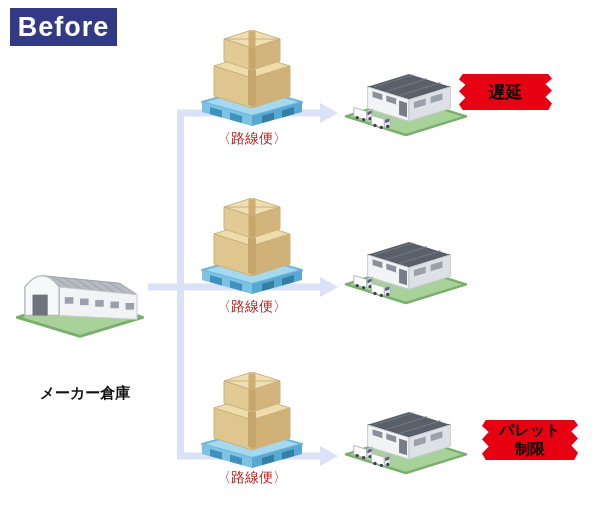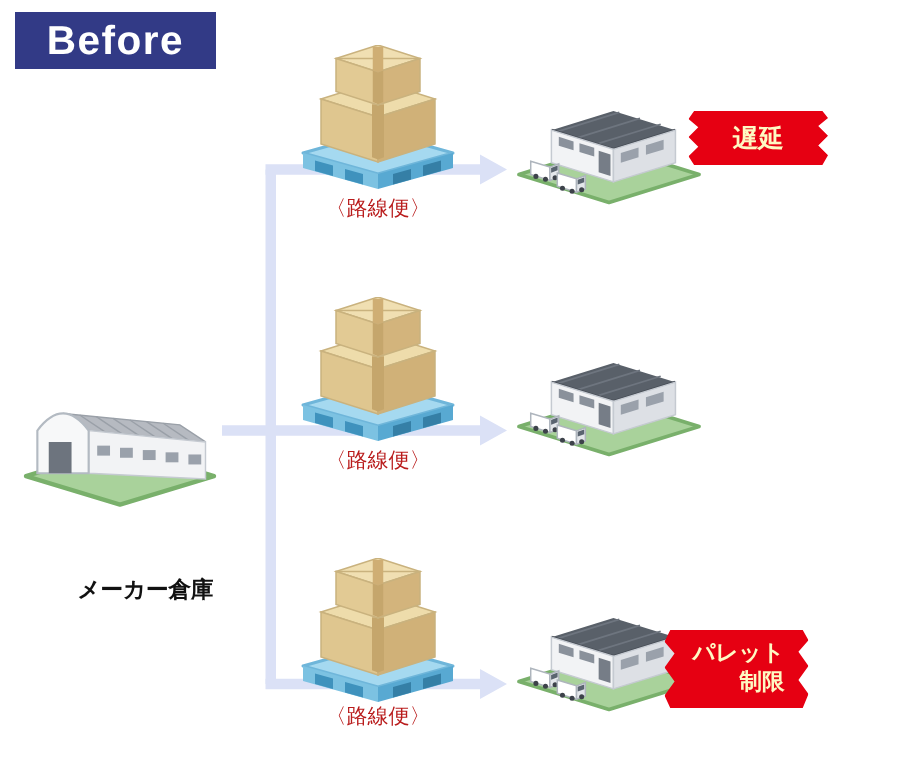--- a/index.html
+++ b/index.html
@@ -1,46 +1,46 @@
 <!DOCTYPE html>
 <html style="--banner-navy: #323a86; --badge-red: #e60012; --arrow: #dbe1f6; --base-green: #a9d29b; --pallet-blue: #7cc2e2; --box-tan: #dfc68f; --building-gray: #596069;"><head>
 <meta charset="utf-8">
 <style>
   html,body{margin:0;padding:0;background:#fff;font-family:"Liberation Sans","DejaVu Sans",sans-serif;}
   #canvas{position:relative;width:600px;height:510px;background:#ffffff;overflow:hidden;}
 
   
-  .banner{position:absolute;left:10px;top:8px;width:134px;height:38px;
+  .banner{position:absolute;left:10px;top:8px;width:107px;height:38px;
     background:var(--banner-navy,#323a86);color:#fff;font-weight:bold;font-size:27px;
     display:flex;align-items:center;justify-content:center;letter-spacing:1px;}
 
   
   #arrows{position:absolute;left:0;top:0;width:600px;height:510px;z-index:0;}
   .arrow-line{stroke:var(--arrow,#dbe1f6);stroke-width:7;fill:none;}
   .arrow-head{fill:var(--arrow,#dbe1f6);}
 
   .illus{position:absolute;z-index:2;}
   .warehouse{left:4px;top:228px;width:152px;height:119px;}
   .pallet{left:197px;width:110px;height:100px;}
   .pallet.r1{top:30px;} .pallet.r2{top:198px;} .pallet.r3{top:372px;}
   .factory{left:342px;width:128px;height:84px;}
   .factory.r1{top:62px;} .factory.r2{top:230px;} .factory.r3{top:400px;}
 
   .route-label{position:absolute;left:181px;width:142px;text-align:center;z-index:3;
     font-size:14px;color:#b91c1c;}
   .route-label.r1{top:130px;} .route-label.r2{top:298px;} .route-label.r3{top:469px;}
 
-  .source-label{position:absolute;left:16px;top:384px;width:162px;text-align:center;
+  .source-label{position:absolute;left:4px;top:384px;width:162px;text-align:center;
     font-size:15px;font-weight:bold;color:#111;z-index:3;}
 
-  .badge{position:absolute;z-index:4;background:var(--badge-red,#e60012);color:#fef9c3;
-    font-weight:bold;display:flex;align-items:center;justify-content:center;text-align:right;
+  .badge{position:absolute;z-index:4;background:var(--badge-red,#e60012);color:#000000;
+    font-weight:bold;display:flex;align-items:center;justify-content:center;text-align:center;
     clip-path:polygon(4% 0,96% 0,100% 13%,93% 28%,100% 46%,93% 64%,100% 82%,96% 100%,4% 100%,0 84%,7% 66%,0 48%,7% 30%,0 15%);}
   .badge.delay{left:459px;top:74px;width:93px;height:36px;font-size:17px;}
-  .badge.pallet-limit{left:443px;top:420px;width:96px;height:52px;font-size:15px;
+  .badge.pallet-limit{left:482px;top:420px;width:96px;height:40px;font-size:15px;
     line-height:1.25;padding:0 16px;box-sizing:border-box;}
 </style>
 </head>
 <body>
 
 <div id="canvas">
 
   <svg width="0" height="0" style="position:absolute" aria-hidden="true">
     <defs>
       <g id="sym-van">

